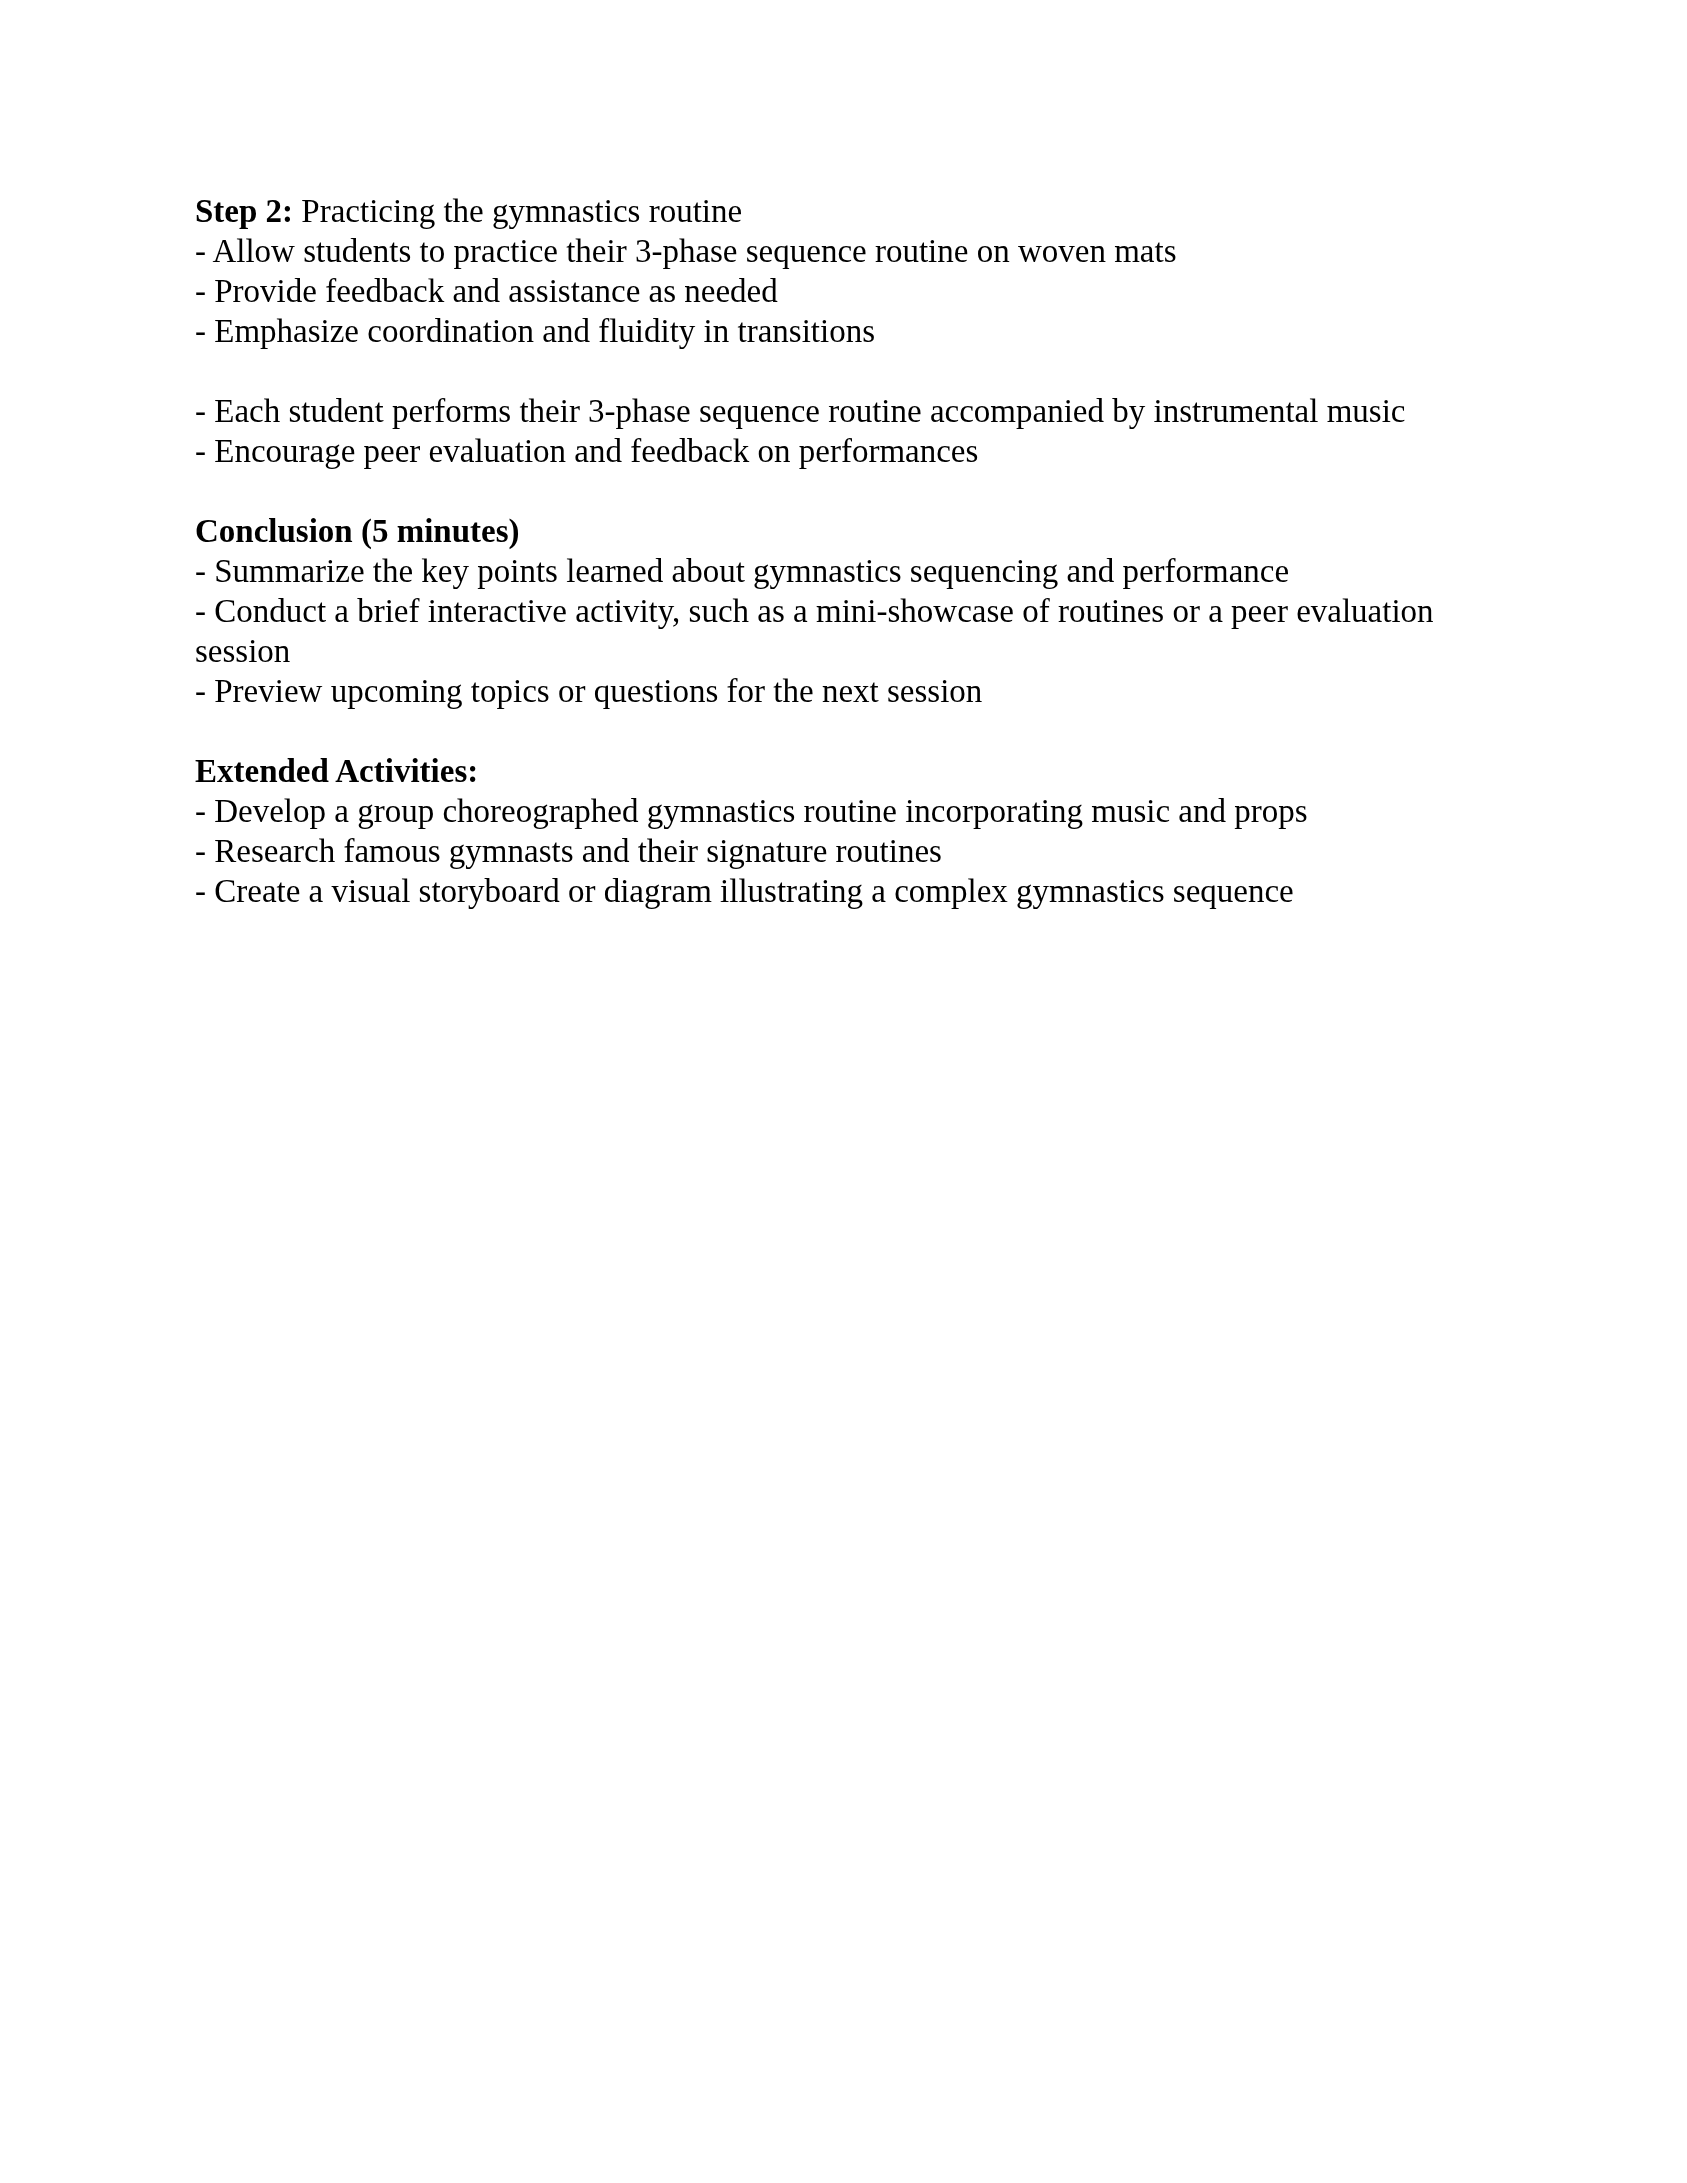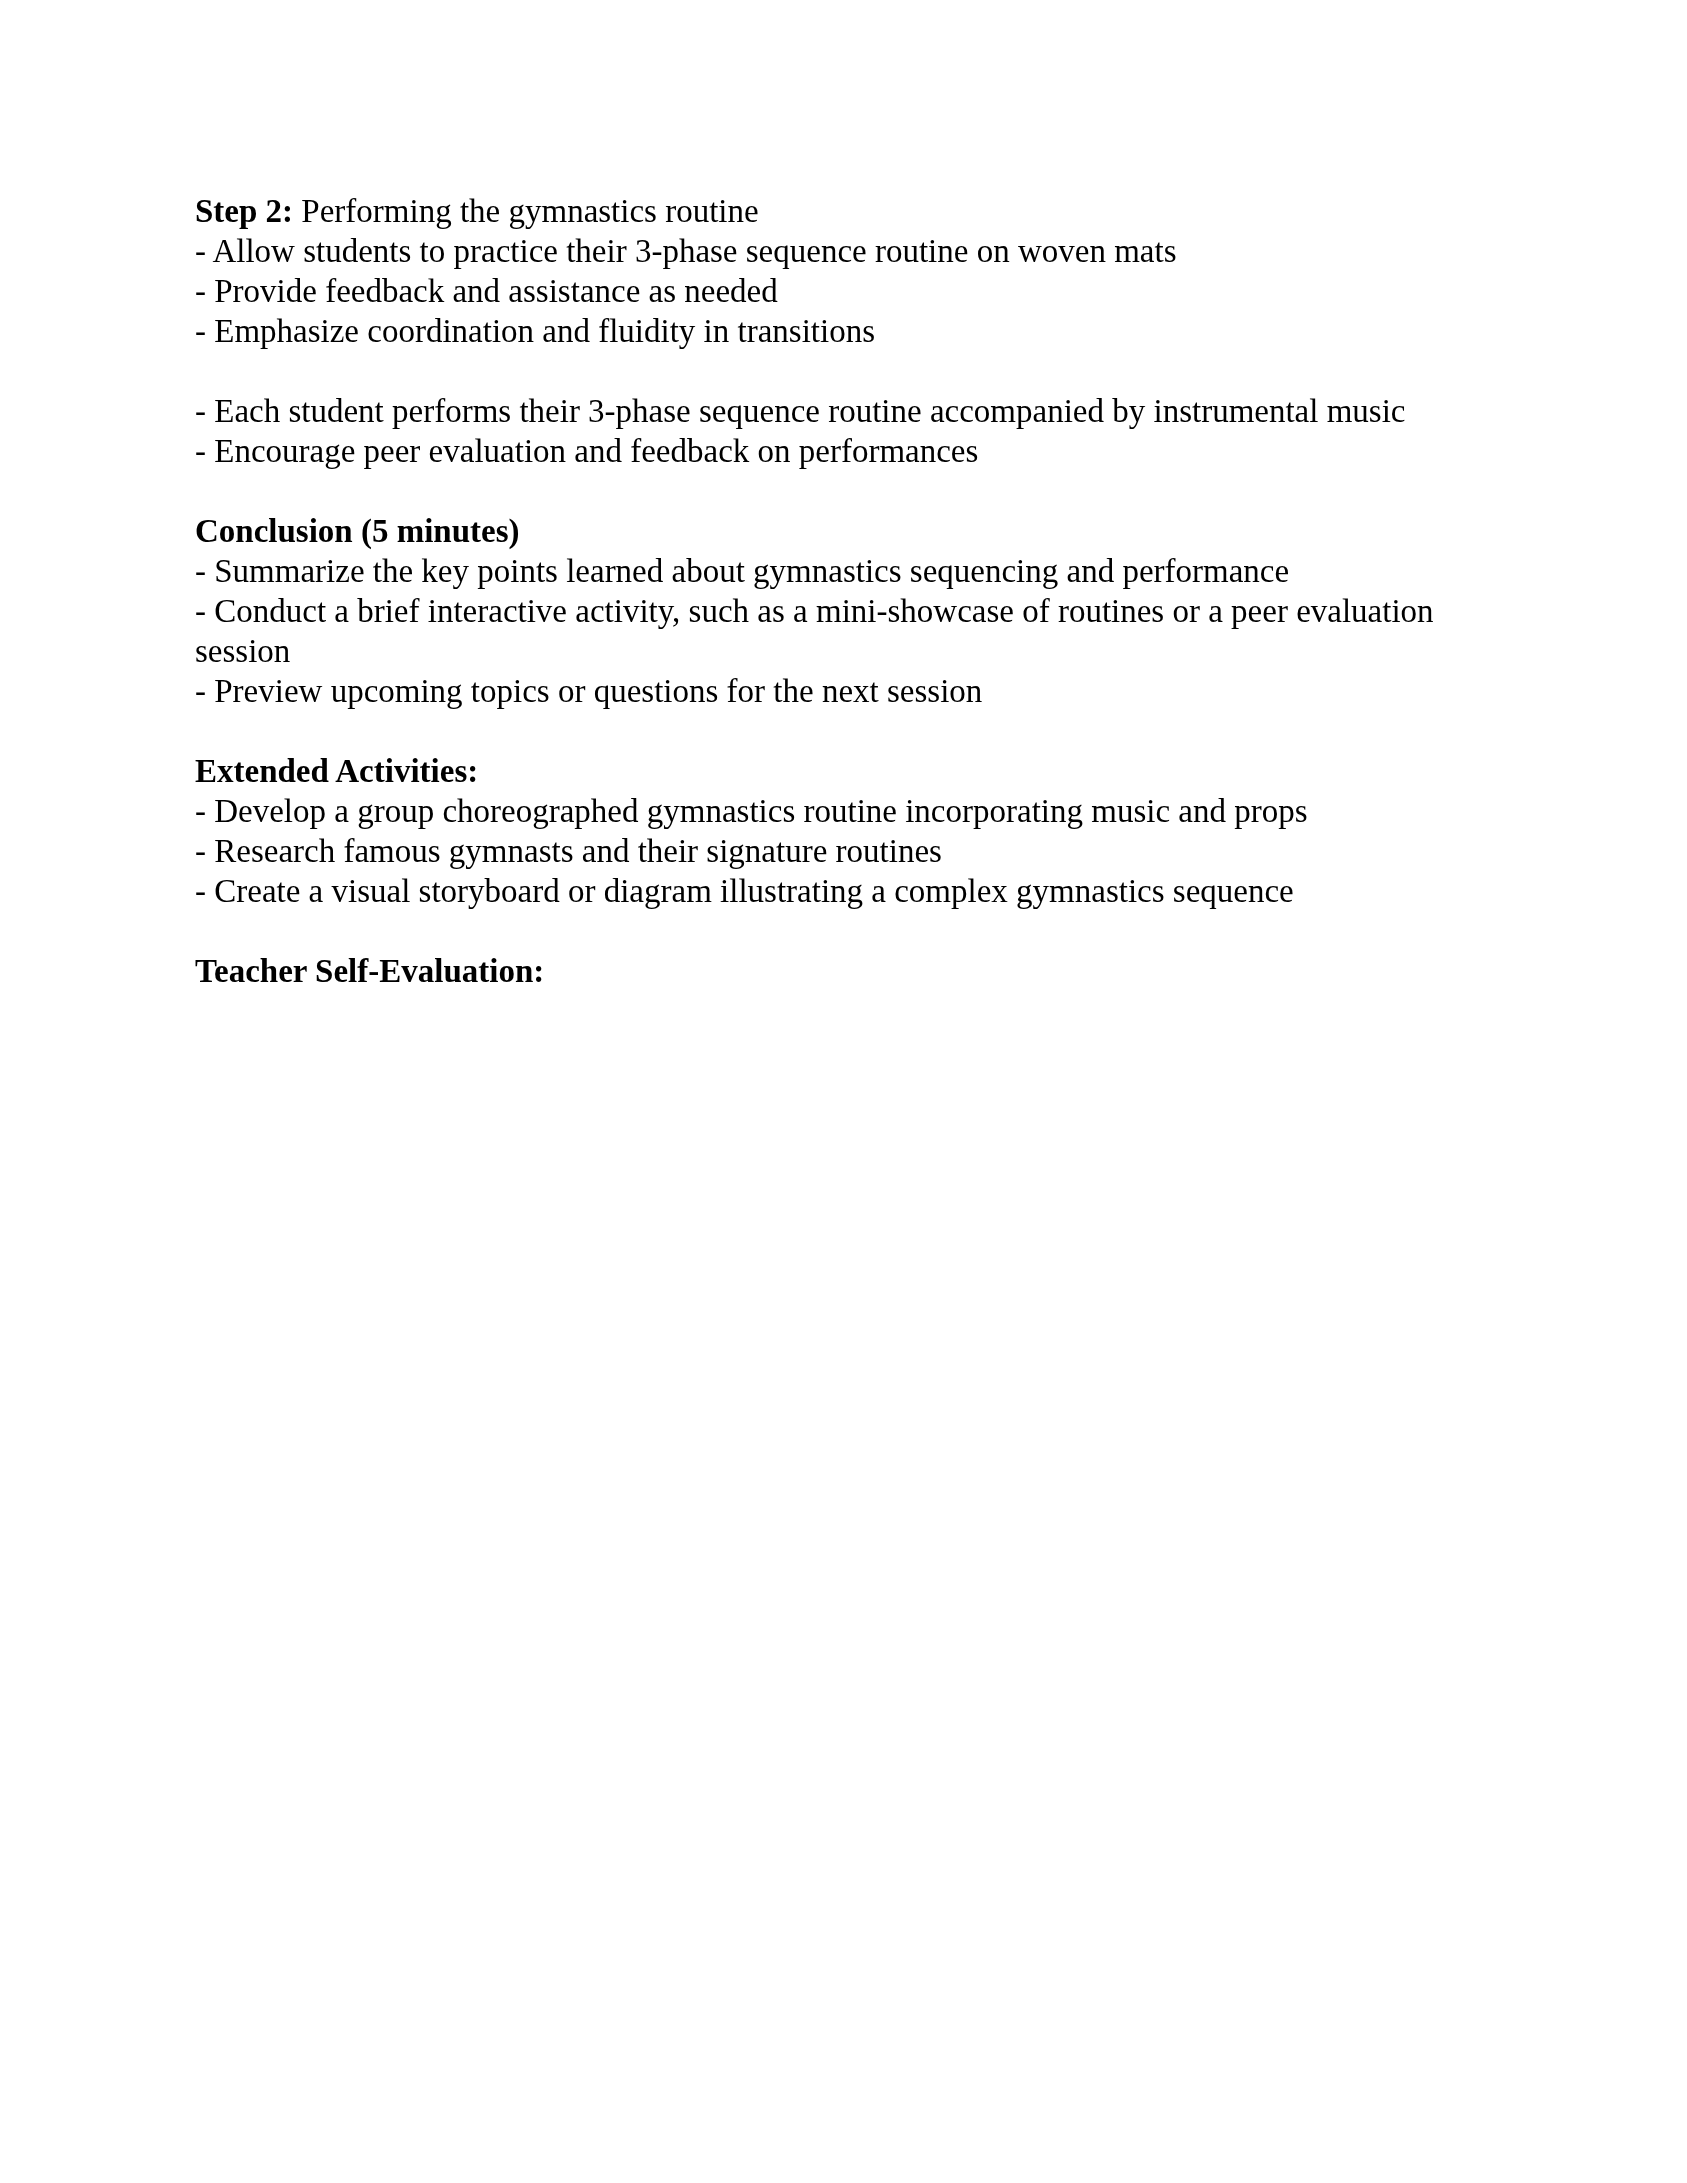--- a/index.html
+++ b/index.html
@@ -43,21 +43,21 @@
     text-align: center;
   }
 </style>
 </head>
 <body>
 
 <div class="page">
   <div class="content">
 
     <div class="section">
-      <p class="line"><span class="heading-bold">Step 2:</span><span> Performing the gymnastics routine</span></p>
+      <p class="line"><span class="heading-bold">Step 2:</span><span> Practicing the gymnastics routine</span></p>
       <p class="line">- Allow students to practice their 3-phase sequence routine on woven mats</p>
       <p class="line">- Provide feedback and assistance as needed</p>
       <p class="line">- Emphasize coordination and fluidity in transitions</p>
     </div>
 
     <div class="section">
       <p class="line">- Each student performs their 3-phase sequence routine accompanied by instrumental music</p>
       <p class="line">- Encourage peer evaluation and feedback on performances</p>
     </div>
 
@@ -68,19 +68,16 @@
       <p class="line">- Preview upcoming topics or questions for the next session</p>
     </div>
 
     <div class="section">
       <p class="line"><span class="heading-bold">Extended Activities:</span><span></span></p>
       <p class="line">- Develop a group choreographed gymnastics routine incorporating music and props</p>
       <p class="line">- Research famous gymnasts and their signature routines</p>
       <p class="line">- Create a visual storyboard or diagram illustrating a complex gymnastics sequence</p>
     </div>
 
-    <div class="section">
-      <p class="line"><span class="heading-bold">Teacher Self-Evaluation:</span><span></span></p>
-    </div>
 
   </div>
 </div>
 
 
 </body></html>

